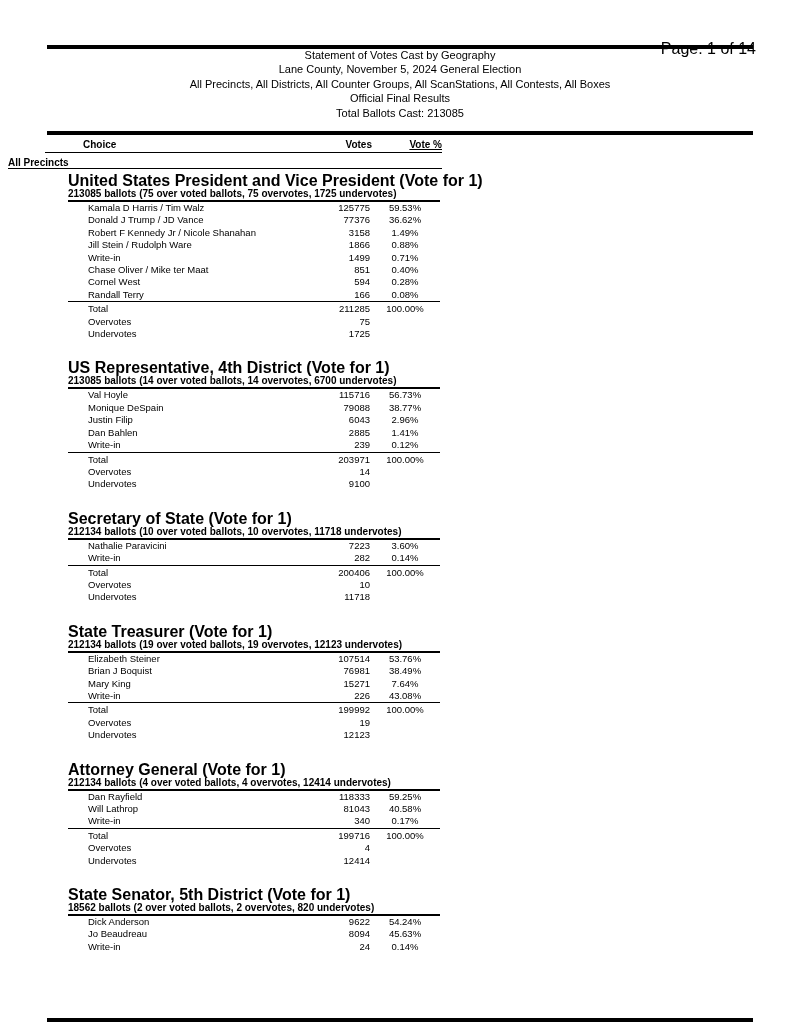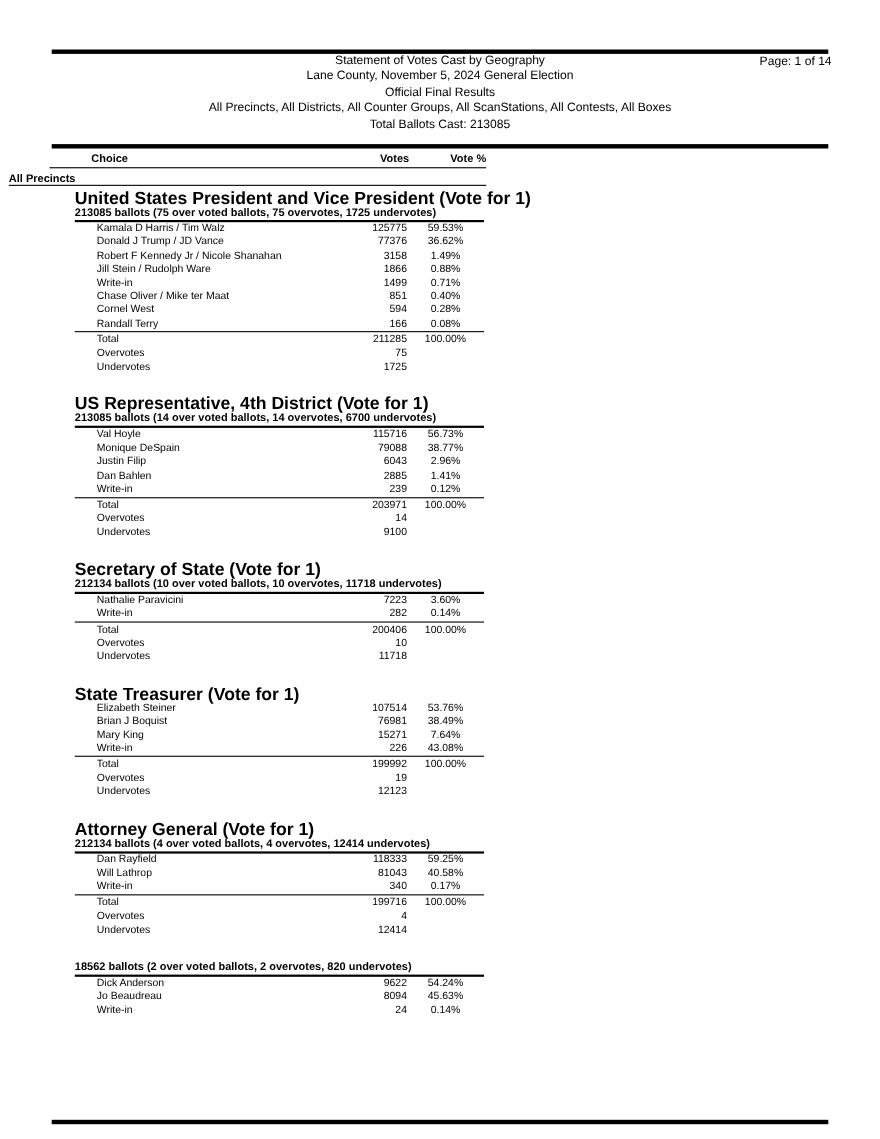--- a/index.html
+++ b/index.html
@@ -10,29 +10,29 @@
     overflow:hidden;
   }
   .rule-thick { position:absolute; left:47px; width:706px; height:4px; background:#000; }
   #rule-top { top:45px; }
   #rule-mid { top:131px; }
   #rule-bottom { top:1018px; }
 
   
   #report-header { position:absolute; top:48px; left:0; width:800px; text-align:center;
                    font-size:11px; line-height:14.4px; }
-  #page-label { position:absolute; top:50px; right:44px; font-size:11px; }
+  #page-label { position:absolute; top:40px; right:44px; font-size:16px; }
 
   
   #col-header { position:absolute; top:139px; left:45px; width:397px;
                 display:flex; font-weight:bold; font-size:10px;
                 border-bottom:1.5px solid #000; padding-bottom:2px; }
   #col-header .choice-col { flex:1; padding-left:38px; }
   #col-header .votes-col  { width:80px; text-align:right; }
-  #col-header .pct-col    { width:70px; text-align:right; }
+  #col-header .pct-col    { width:70px; text-align:right;text-decoration:underline; }
 
   
   #geo-row { position:absolute; top:157px; left:8px; width:434px;
              font-weight:bold; font-size:10px;
              border-bottom:1.5px solid #000; padding-bottom:0; }
 
   
   #contests { position:absolute; top:174px; left:0; width:800px; }
   .contest { margin-left:68px; width:372px; margin-bottom:21px; }
   .c-title   { font-weight:bold; font-size:16px; line-height:13px; white-space:nowrap; }
@@ -47,22 +47,22 @@
   .summary { padding-top:1px; }
 </style>
 </head>
 <body>
 
 <div class="rule-thick" id="rule-top"></div>
 
 <div id="report-header">
   <div>Statement of Votes Cast by Geography</div>
   <div>Lane County, November 5, 2024 General Election</div>
+  <div>All Precincts, All Districts, All Counter Groups, All ScanStations, All Contests, All Boxes</div>
   <div>Official Final Results</div>
-  <div>All Precincts, All Districts, All Counter Groups, All ScanStations, All Contests, All Boxes</div>
   <div>Total Ballots Cast: 213085</div>
 </div>
 <div id="page-label">Page: 1 of 14</div>
 
 <div class="rule-thick" id="rule-mid"></div>
 
 <div id="col-header">
   <span class="choice-col">Choice</span>
   <span class="votes-col">Votes</span>
   <span class="pct-col">Vote %</span>
@@ -210,20 +210,21 @@
         </div>
         <div class="row">
           <span class="name">Undervotes</span>
           <span class="votes">11718</span>
           <span class="pct"></span>
         </div>
       </div>
     </div>
     <div class="contest">
       <div class="c-title">State Treasurer (Vote for 1)</div>
+      <div class="c-ballots">212134 ballots (19 over voted ballots, 19 overvotes, 12123 undervotes)</div>
       <div class="choices">
         <div class="row">
           <span class="name">Elizabeth Steiner</span>
           <span class="votes">107514</span>
           <span class="pct">53.76%</span>
         </div>
         <div class="row">
           <span class="name">Brian J Boquist</span>
           <span class="votes">76981</span>
           <span class="pct">38.49%</span>
@@ -289,20 +290,21 @@
           <span class="pct"></span>
         </div>
         <div class="row">
           <span class="name">Undervotes</span>
           <span class="votes">12414</span>
           <span class="pct"></span>
         </div>
       </div>
     </div>
     <div class="contest">
+      <div class="c-title">State Senator, 5th District (Vote for 1)</div>
       <div class="c-ballots">18562 ballots (2 over voted ballots, 2 overvotes, 820 undervotes)</div>
       <div class="choices no-rule">
         <div class="row">
           <span class="name">Dick Anderson</span>
           <span class="votes">9622</span>
           <span class="pct">54.24%</span>
         </div>
         <div class="row">
           <span class="name">Jo Beaudreau</span>
           <span class="votes">8094</span>

